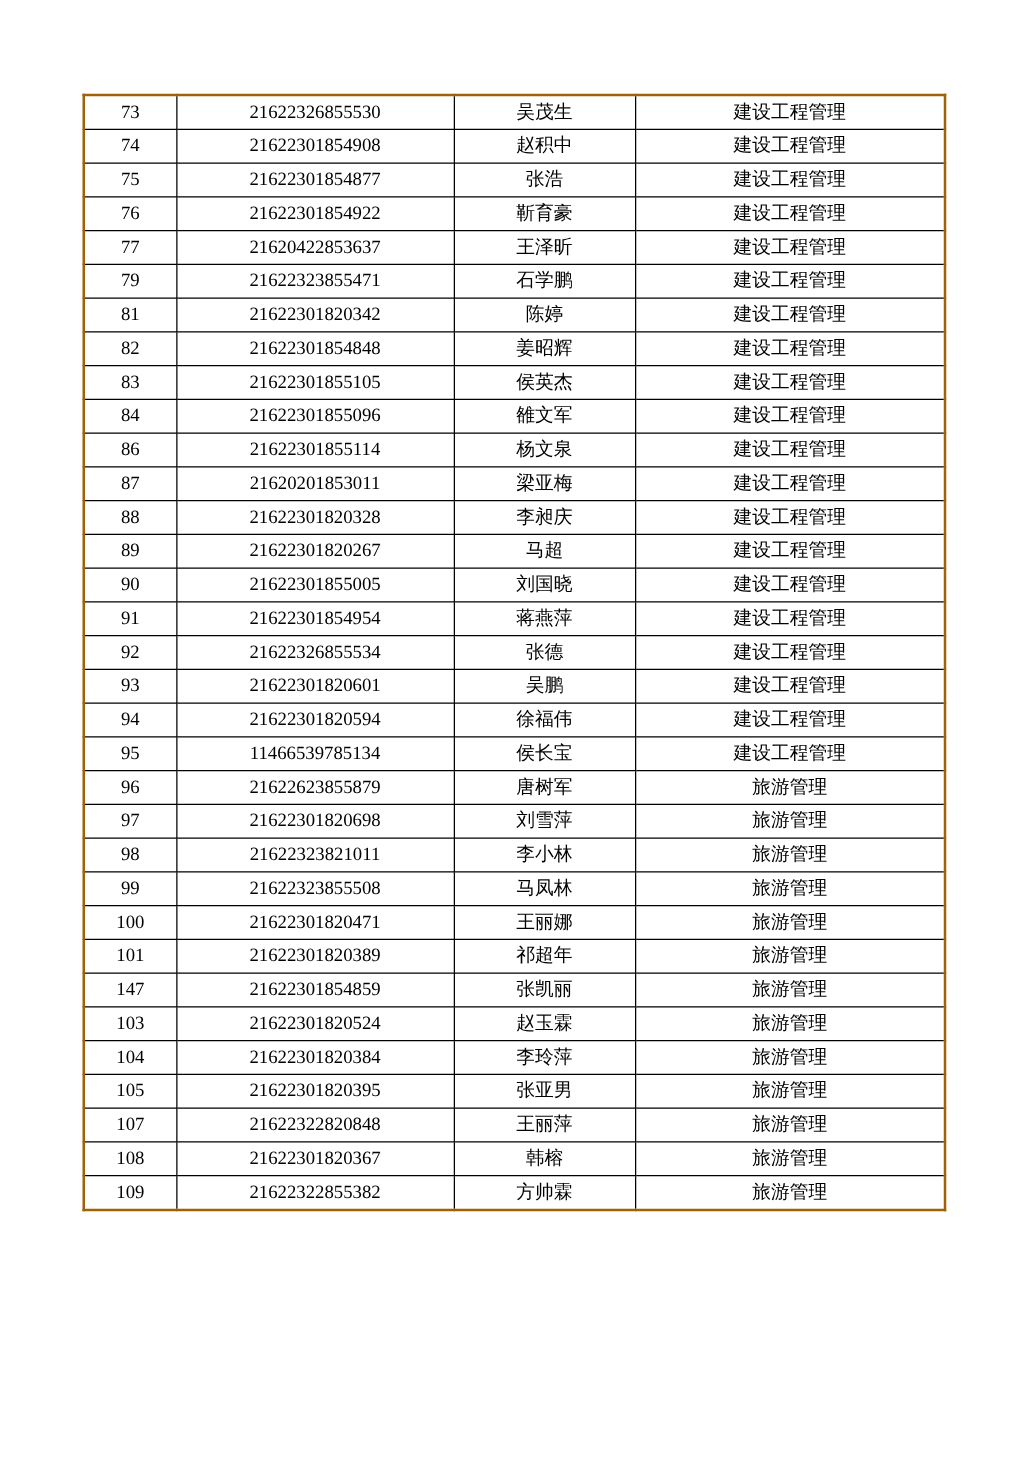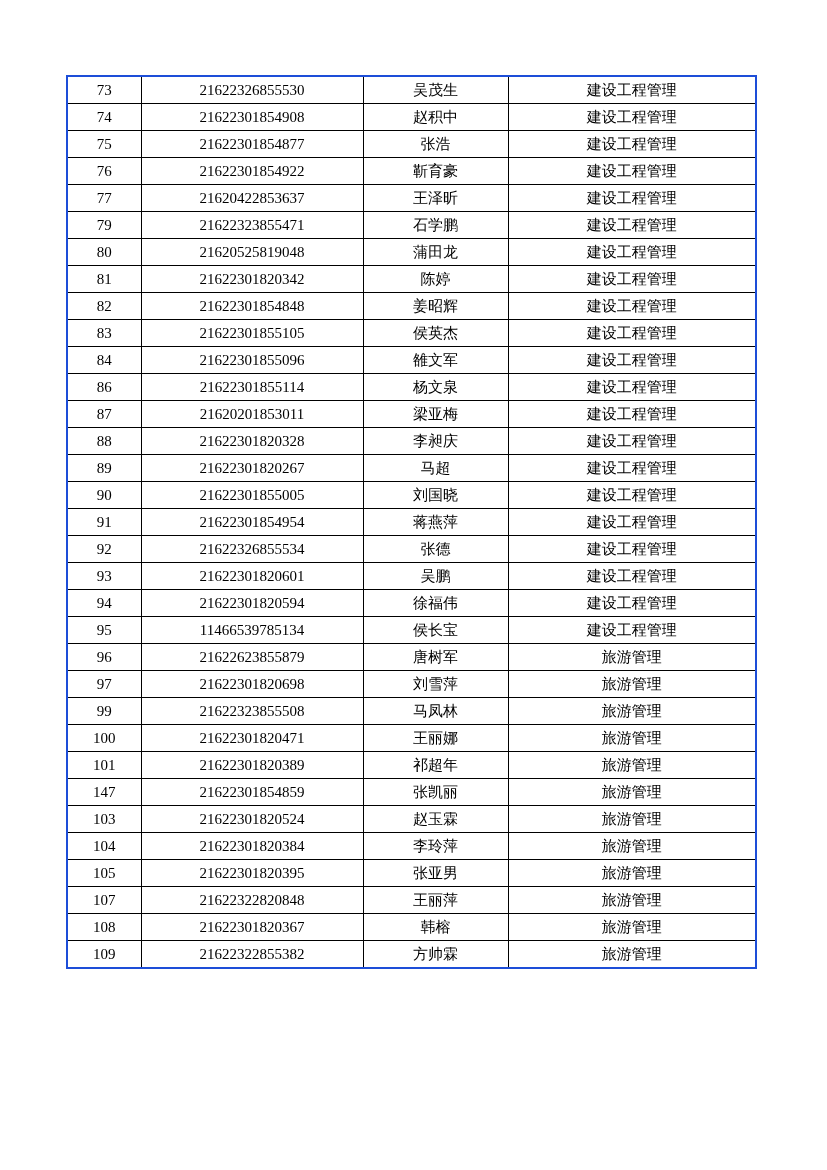--- a/index.html
+++ b/index.html
@@ -20,21 +20,21 @@
     background: #ffffff;
     overflow: hidden;
   }
   table.roster {
     position: absolute;
     left: 66px;
     top: 75px;
     width: 689px;
     border-collapse: collapse;
     table-layout: fixed;
-    border: 2px solid #1d4ed8;
+    border: 2px solid #a16207;
   }
   table.roster td {
     border: 1px solid #000000;
     height: 26px;
     padding: 0;
     text-align: center;
     vertical-align: middle;
     font-size: 15px;
     line-height: 26px;
     white-space: nowrap;
@@ -87,26 +87,20 @@
           <td>王泽昕</td>
           <td>建设工程管理</td>
         </tr>
         <tr>
           <td>79</td>
           <td>21622323855471</td>
           <td>石学鹏</td>
           <td>建设工程管理</td>
         </tr>
         <tr>
-          <td>80</td>
-          <td>21620525819048</td>
-          <td>蒲田龙</td>
-          <td>建设工程管理</td>
-        </tr>
-        <tr>
           <td>81</td>
           <td>21622301820342</td>
           <td>陈婷</td>
           <td>建设工程管理</td>
         </tr>
         <tr>
           <td>82</td>
           <td>21622301854848</td>
           <td>姜昭辉</td>
           <td>建设工程管理</td>
@@ -186,20 +180,26 @@
         <tr>
           <td>96</td>
           <td>21622623855879</td>
           <td>唐树军</td>
           <td>旅游管理</td>
         </tr>
         <tr>
           <td>97</td>
           <td>21622301820698</td>
           <td>刘雪萍</td>
+          <td>旅游管理</td>
+        </tr>
+        <tr>
+          <td>98</td>
+          <td>21622323821011</td>
+          <td>李小林</td>
           <td>旅游管理</td>
         </tr>
         <tr>
           <td>99</td>
           <td>21622323855508</td>
           <td>马凤林</td>
           <td>旅游管理</td>
         </tr>
         <tr>
           <td>100</td>

